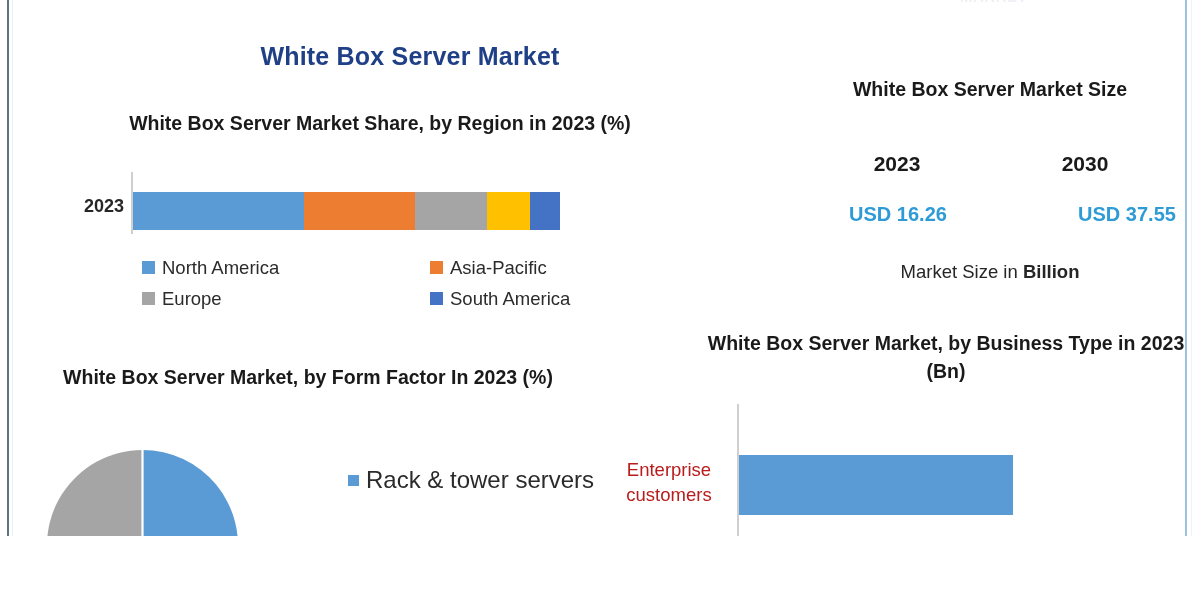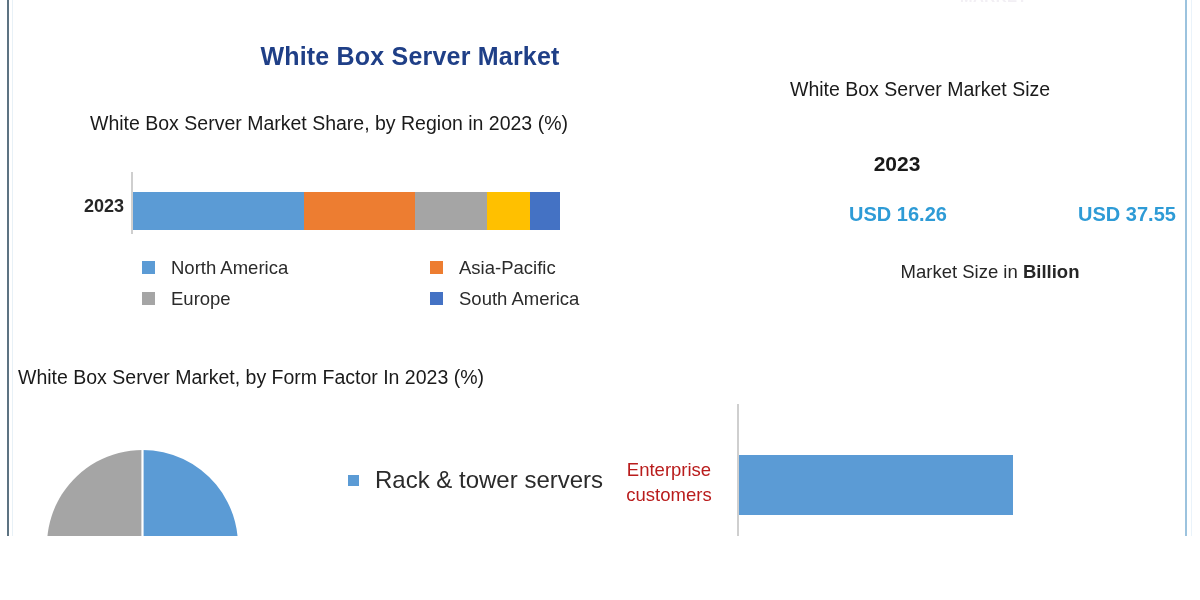--- a/index.html
+++ b/index.html
@@ -73,22 +73,23 @@
     font-size: 25px;
     font-weight: bold;
     color: #1f3f87;
     letter-spacing: .2px;
   }
 
   
   .panel-title {
     position: absolute;
     font-size: 19.5px;
-    font-weight: normal;
+    font-weight: bold;
     color: #1a1a1a;
+    text-align: center;
     line-height: 1.42;
   }
 
   
   #region-panel-title {
     left: 90px;
     top: 110px;
     width: 580px;
   }
   .region-axis {
@@ -126,21 +127,21 @@
     top: 252px;
     width: 560px;
     display: grid;
     grid-template-columns: 288px 272px;
     grid-auto-rows: 31px;
     align-items: center;
   }
   .legend-item {
     display: flex;
     align-items: center;
-    gap: 16px;
+    gap: 7px;
     font-size: 18.5px;
     color: #2b2b2b;
   }
   .legend-swatch {
     width: 13px;
     height: 13px;
     flex: 0 0 auto;
     display: inline-block;
   }
   .legend-label { white-space: nowrap; }
@@ -281,20 +282,21 @@
       <span class="legend-label">Europe</span>
     </div>
     <div class="legend-item">
       <span class="legend-swatch" style="background: rgb(68, 114, 196);"></span>
       <span class="legend-label">South America</span>
     </div>
   </div>
 
   <div class="panel-title" id="size-panel-title">White Box Server Market Size</div>
   <div class="size-year y2023">2023</div>
+  <div class="size-year y2030">2030</div>
   <div class="size-value v2023">USD 16.26</div>
   <div class="size-value v2030">USD 37.55</div>
   <div class="size-caption"><span>Market Size in </span><b>Billion</b></div>
 
   <div class="panel-title" id="form-panel-title">White Box Server Market, by Form Factor In 2023 (%)</div>
 
   <div class="pie-wrap">
     <svg class="pie-svg" width="191" height="191" viewBox="0 0 191 191" aria-hidden="true">
 
       <path fill="#5b9bd5" d="M95.5,95.5 L95.50,0.00 A95.5,95.5 0 1,1 60.34,184.29 Z"></path>
@@ -308,17 +310,18 @@
     </svg>
   </div>
 
   <div class="form-legend">
     <div class="legend-item">
       <span class="legend-swatch" style="background: rgb(91, 155, 213);"></span>
       <span class="legend-label">Rack &amp; tower servers</span>
     </div>
   </div>
 
+  <div class="panel-title" id="business-panel-title">White Box Server Market, by Business Type in 2023 (Bn)</div>
   <div class="business-axis"></div>
   <div class="business-cat-label">Enterprise customers</div>
   <div class="business-bar" style="width: 274px; background: rgb(91, 155, 213);"></div>
 
 </div>
 
 </body></html>

